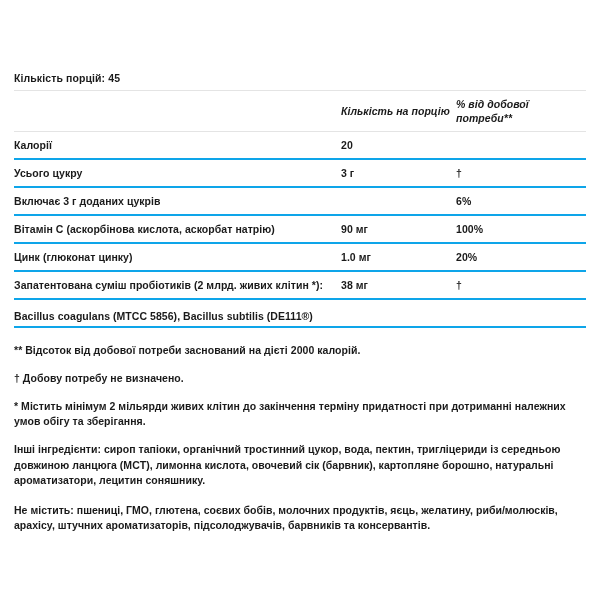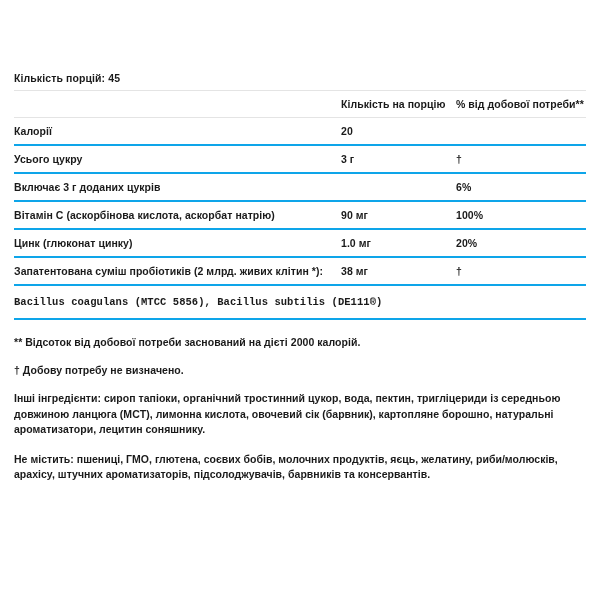--- a/index.html
+++ b/index.html
@@ -45,20 +45,21 @@
   .facts-table col.c-name   { width: 327px; }
   .facts-table col.c-amount { width: 115px; }
   .facts-table col.c-dv     { width: 130px; }
 
   .facts-table tr {
     border-bottom: 2px solid #0ea5e9;
   }
   .facts-table thead tr {
     border-top: 1px solid #e4e4e4;
     border-bottom: 1px solid #e4e4e4;
+    font-style: italic;
   }
   .facts-table th,
   .facts-table td {
     text-align: left;
     vertical-align: middle;
     padding: 6px 0 6px 0;
     font-size: 10.5px;
     line-height: 14px;
     font-weight: bold;
     letter-spacing: 0.05px;
@@ -68,22 +69,21 @@
   .facts-table td.col-name { padding-left: 0; }
 
   .facts-table th.col-amount,
   .facts-table td.col-amount { padding-left: 0; }
 
   .facts-table th.col-dv,
   .facts-table td.col-dv { padding-left: 0; }
 
   .strain-row td {
     padding-top: 9px;
-    padding-bottom: 9px;
-    font-family: Liberation Mono, monospace;
+    padding-bottom: 3px;
   }
 
   
   .footnotes {
     margin-top: 15px;
   }
   .footnote {
     font-size: 10.5px;
     font-weight: bold;
     line-height: 15px;
@@ -157,20 +157,21 @@
       </tr>
       <tr class="strain-row">
         <td class="col-name" colspan="3">Bacillus coagulans (MTCC 5856), Bacillus subtilis (DE111®)</td>
       </tr>
     </tbody>
   </table>
 
   <div class="footnotes">
     <p class="footnote">** Відсоток від добової потреби заснований на дієті 2000 калорій.</p>
     <p class="footnote">† Добову потребу не визначено.</p>
+    <p class="footnote">* Містить мінімум 2 мільярди живих клітин до закінчення терміну придатності при дотриманні належних умов обігу та зберігання.</p>
   </div>
 
   <div class="body-paragraphs">
     <p class="body-par">Інші інгредієнти: сироп тапіоки, органічний тростинний цукор, вода, пектин, тригліцериди із середньою довжиною ланцюга (MCT), лимонна кислота, овочевий сік (барвник), картопляне борошно, натуральні ароматизатори, лецитин соняшнику.</p>
     <p class="body-par">Не містить: пшениці, ГМО, глютена, соєвих бобів, молочних продуктів, яєць, желатину, риби/молюсків, арахісу, штучних ароматизаторів, підсолоджувачів, барвників та консервантів.</p>
 
   </div>
 
 </div>
 

